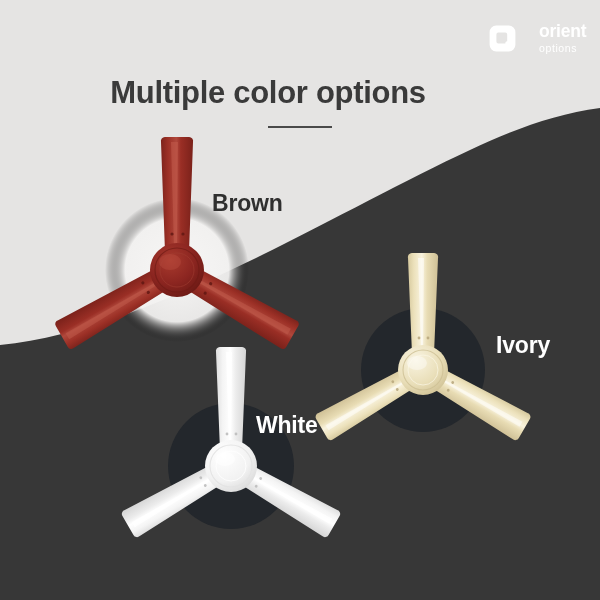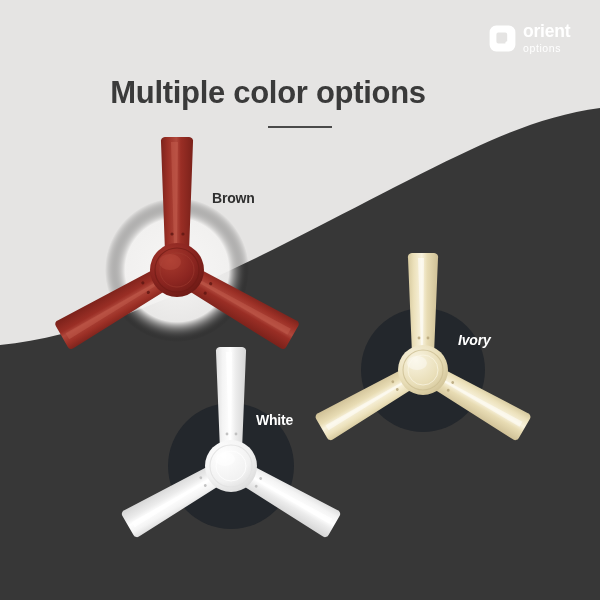--- a/index.html
+++ b/index.html
@@ -10,39 +10,39 @@
     background:#e4e3e2;
   }
   #stage{position:relative;width:600px;height:600px;overflow:hidden;}
 
   
   .bg-light{position:absolute;inset:0;background:#e5e4e3;}
   .bg-dark-svg{position:absolute;inset:0;}
 
   
   .logo{position:absolute;left:489px;top:16px;width:100px;height:44px;
-        display:flex;align-items:center;gap:7px;}
+        display:flex;align-items:center;gap:23px;}
   .logo-mark{width:27px;height:27px;position:relative;flex:0 0 auto;}
   .logo-text{display:flex;flex-direction:column;line-height:1;}
   .logo-word{font-size:17.5px;font-weight:bold;color:#ffffff;letter-spacing:-0.2px;}
   .logo-sub{font-size:10.5px;color:#ffffff;letter-spacing:0.6px;margin-top:2px;}
 
   
   .title{position:absolute;left:0;top:75px;width:536px;text-align:center;
          font-size:31px;font-weight:bold;color:#3a3a3a;letter-spacing:-0.3px;}
   .title-rule{position:absolute;left:268px;top:126px;width:64px;height:2px;background:#4a4a4a;}
 
   
   .lbl{position:absolute;}
-  .lbl .lbl-text{font-size:14px;font-weight:bold;letter-spacing:-0.2px;display:block;}
+  .lbl .lbl-text{font-size:23px;font-weight:bold;letter-spacing:-0.2px;display:block;}
   .lbl .lbl-rule{height:2px;margin-top:4px;}
   .lbl-brown{left:212px;top:190px;}
   .lbl-brown .lbl-text{color:#2f2f2f;}
   .lbl-brown .lbl-rule{width:68px;background:#2f2f2f;}
-  .lbl-ivory{left:458px;top:332px;font-style:italic;}
+  .lbl-ivory{left:496px;top:332px;}
   .lbl-ivory .lbl-text{color:#ffffff;}
   .lbl-ivory .lbl-rule{width:62px;background:#e8e8e8;}
   .lbl-white{left:217px;top:412px;margin-left:39px;}
   .lbl-white .lbl-text{color:#ffffff;}
   .lbl-white .lbl-rule{width:62px;background:#e8e8e8;}
 
   
   .fan{position:absolute;}
   .fan svg{display:block;overflow:visible;}
 </style>

